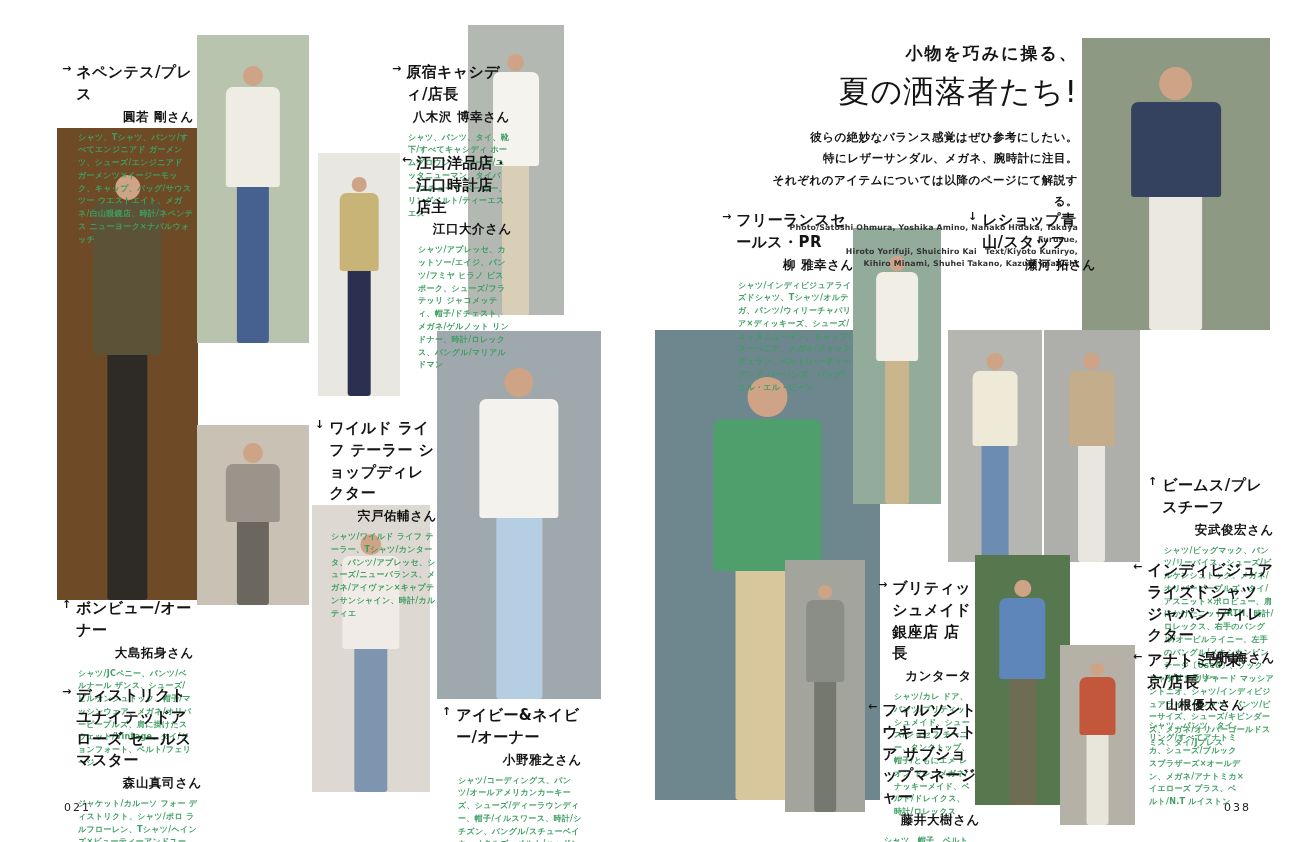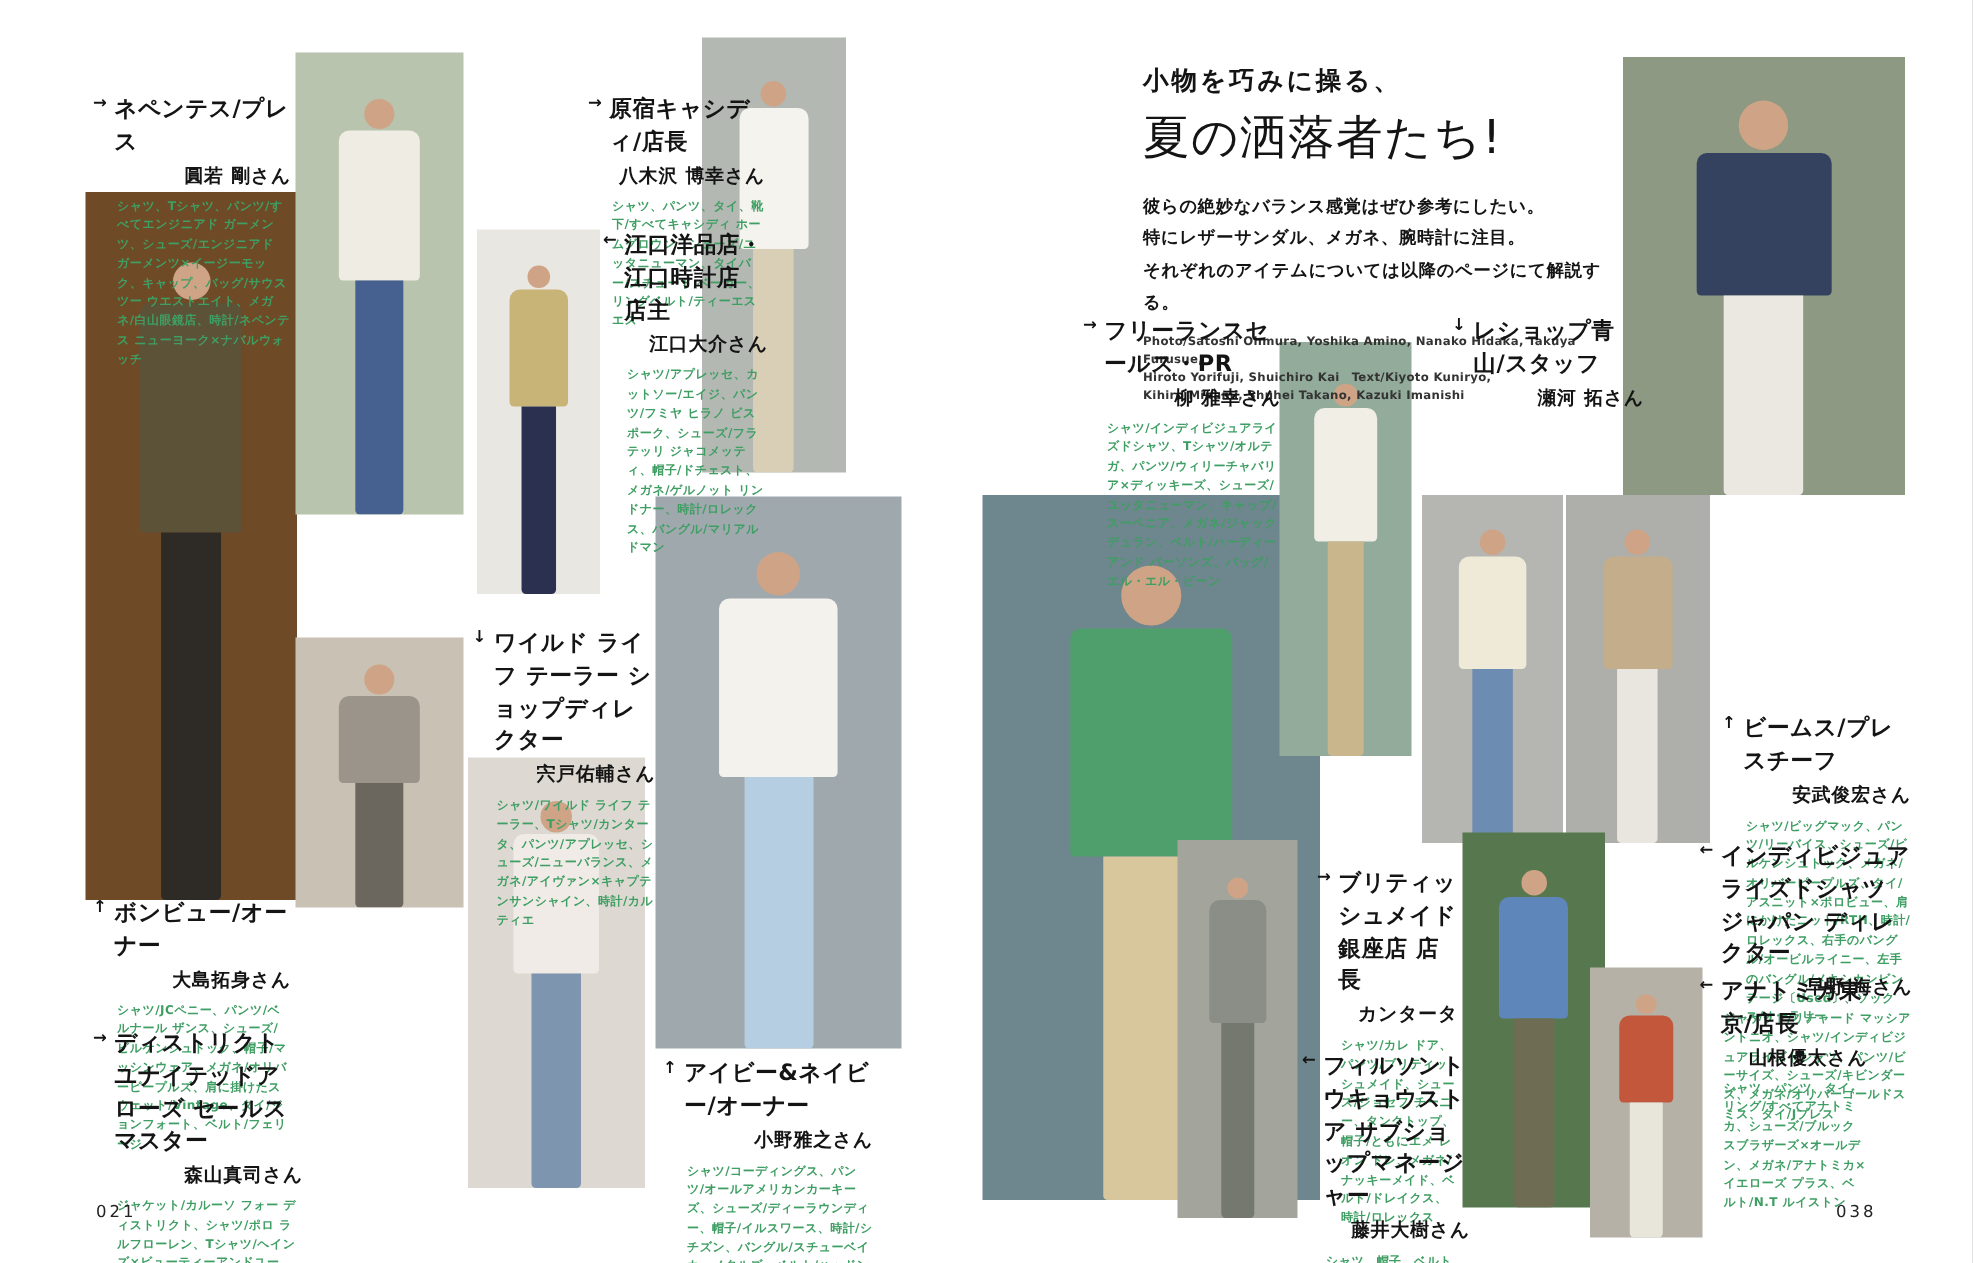--- a/index.html
+++ b/index.html
@@ -18,21 +18,21 @@
   
   .cap{ position:absolute; color:var(--ink); }
   .cap-head{ display:flex; gap:5px; }
   .arrow{ font-size:11px; font-weight:bold; line-height:1.3; flex:0 0 auto; }
   .cap-head-text{ flex:1 1 auto; }
   .role{ font-size:15px; font-weight:bold; letter-spacing:.4px; line-height:1.45; }
   .name{ font-size:12.5px; font-weight:bold; letter-spacing:.6px; margin-top:3px;text-align:right; }
   .items{ font-size:8px; font-weight:bold; color:var(--green); line-height:1.6; letter-spacing:.3px; margin:6px 0 0 16px; }
 
   
-  .header{ position:absolute; left:762px; top:42px; width:316px; text-align:left; color:var(--ink); }
+  .header{ position:absolute; left:762px; top:42px; width:316px; text-align:right; color:var(--ink); }
   .header .subtitle{ font-size:17px; font-weight:bold; letter-spacing:2px; }
   .header .title{ font-size:31px; font-weight:normal; letter-spacing:1px; margin-top:6px; }
   .header .lead{ margin-top:14px; font-size:11.5px; font-weight:bold; line-height:1.85; letter-spacing:.5px; }
   .header .credits{ margin-top:10px; font-size:7.8px; color:#333; line-height:1.55; letter-spacing:.2px;font-weight:bold; }
 
   .pagenum{ position:absolute; bottom:28px; font-size:11px; letter-spacing:2px; color:#222; }
   .pagenum.left{ left:64px; }
   .pagenum.right{ right:64px; }
 </style>
 </head>

